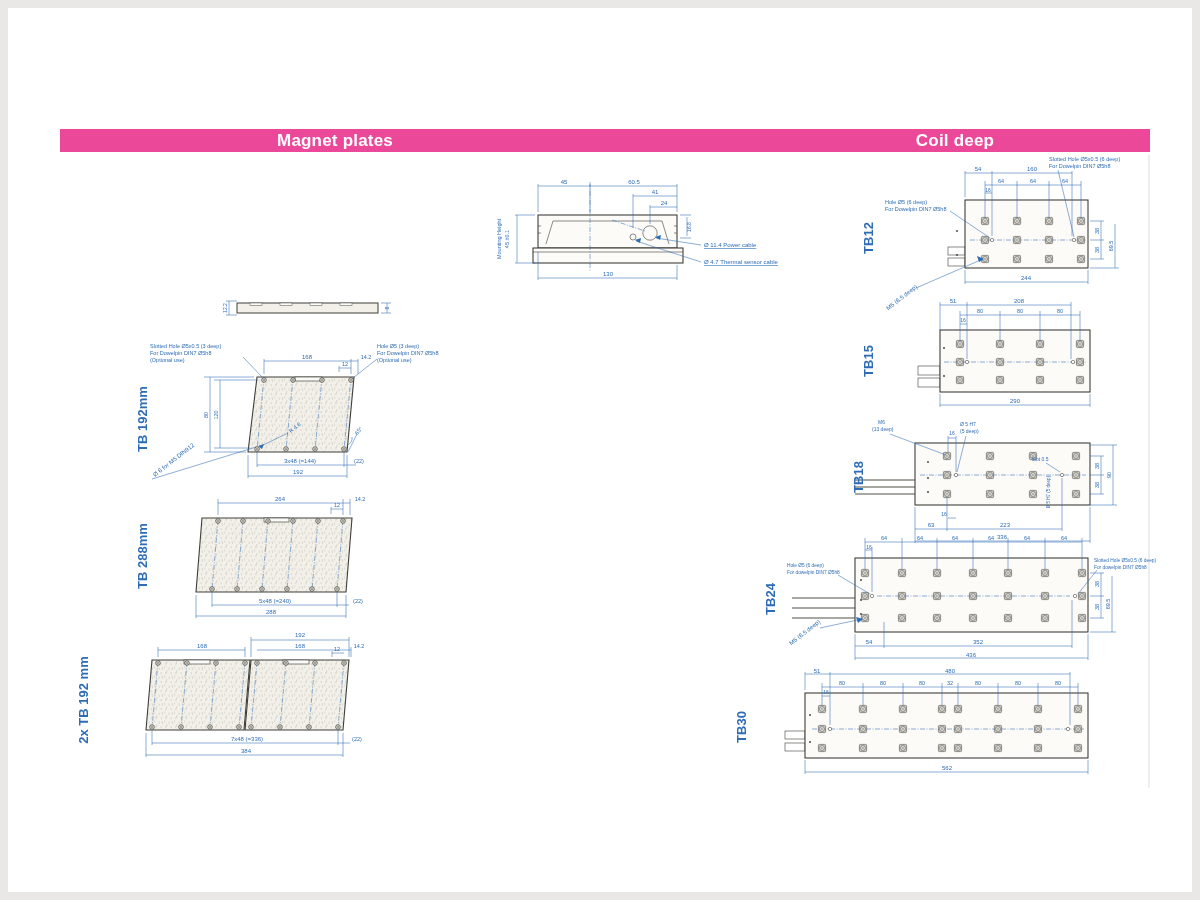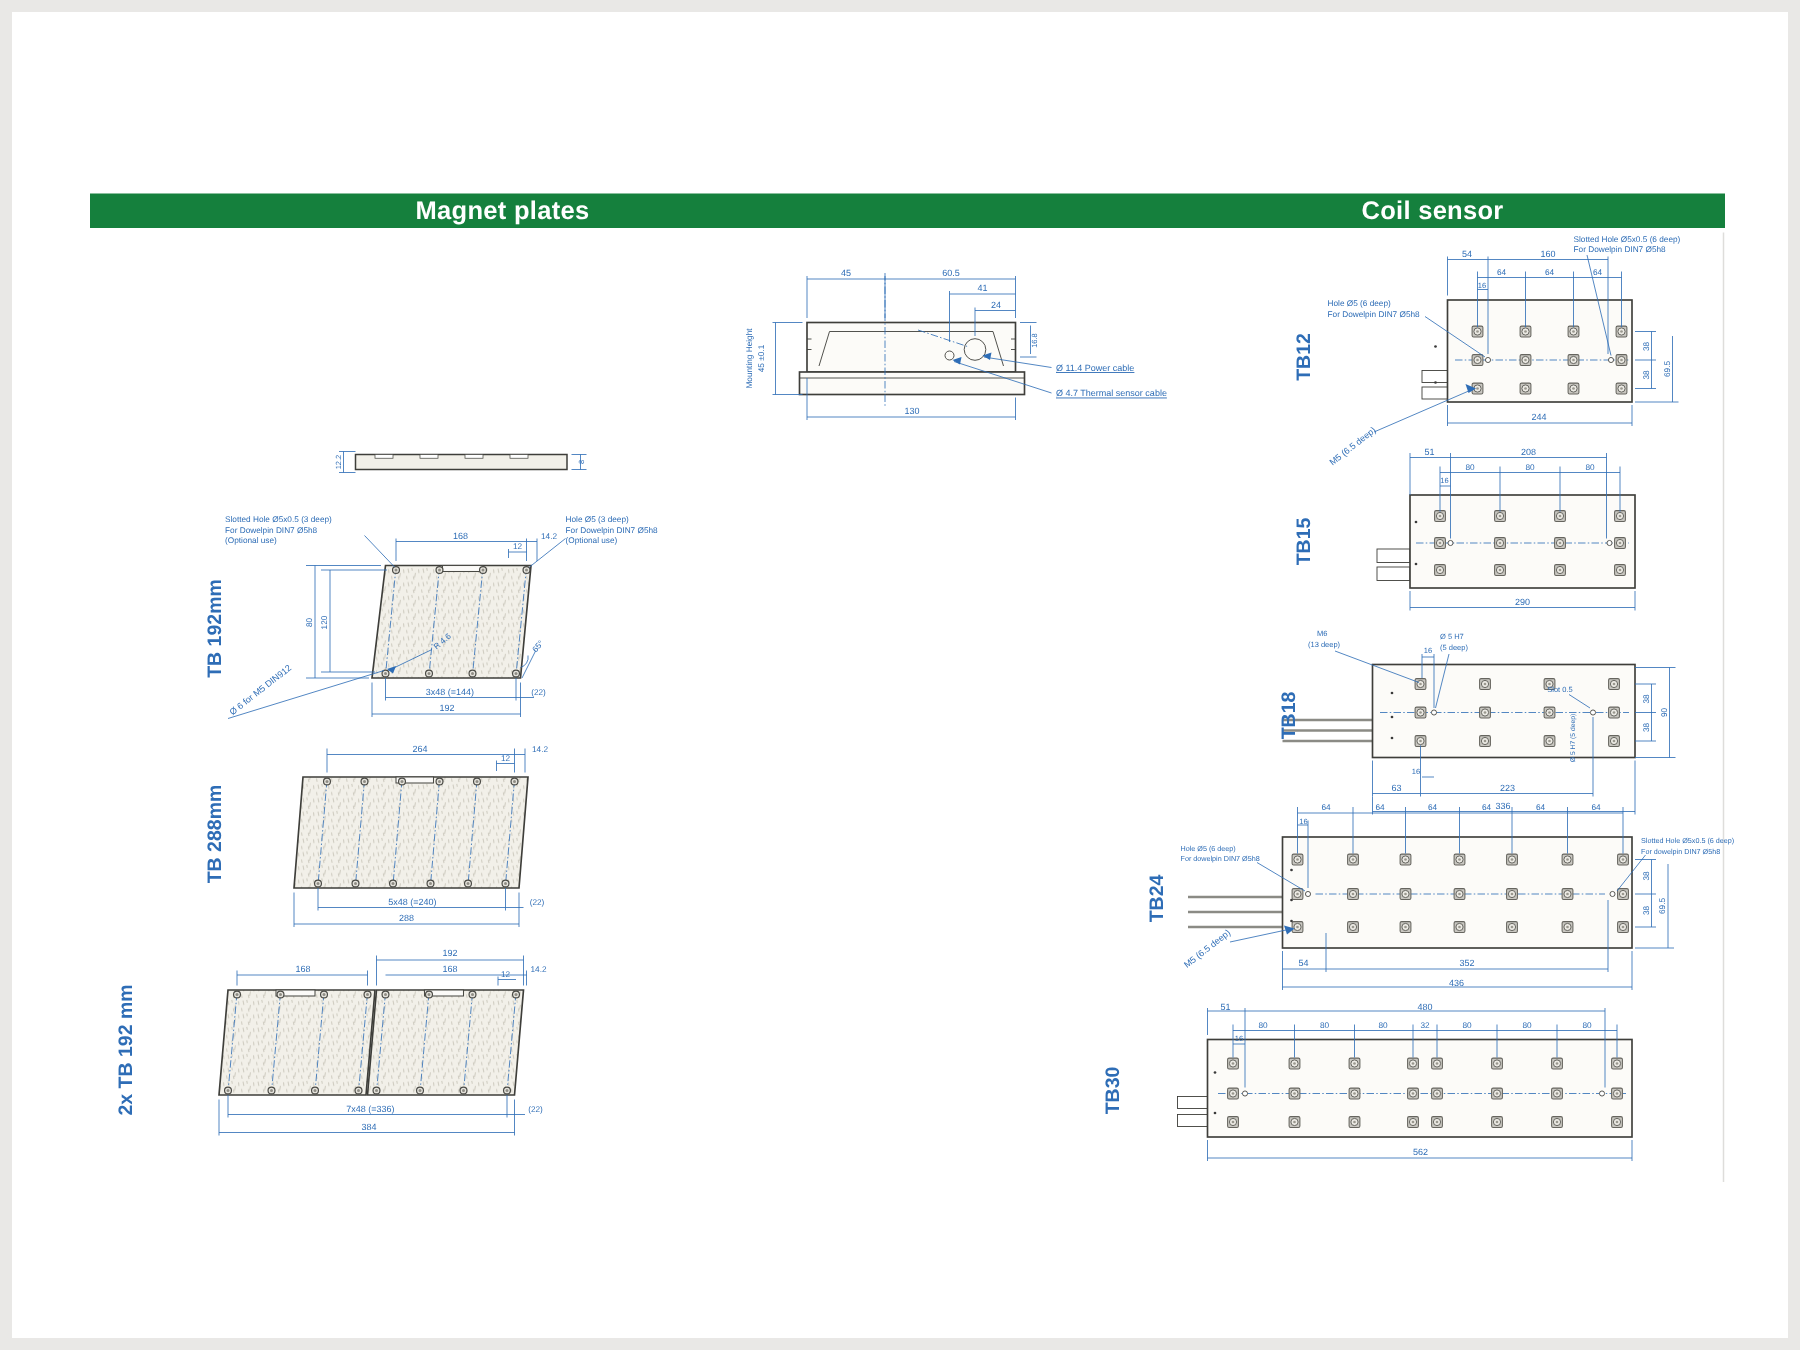--- a/index.html
+++ b/index.html
@@ -1,19 +1,19 @@
 <!DOCTYPE html>
 <html><head>
 <meta charset="utf-8">
 <style>
   html,body{margin:0;padding:0}
   body{width:1200px;height:900px;position:relative;background:#e9e8e6;font-family:"Liberation Sans",sans-serif;overflow:hidden}
   .page{position:absolute;left:8px;top:8px;width:1184px;height:884px;background:#ffffff}
   svg#drawing{position:absolute;left:0;top:0;width:1200px;height:900px}
-  .header-bar{position:absolute;left:60px;top:129px;width:1090px;height:23px;background:#15803d}
+  .header-bar{position:absolute;left:60px;top:129px;width:1090px;height:23px;background:#ec4899}
   .header-title{position:absolute;top:2px;color:#ffffff;font-size:17px;font-weight:bold;transform:translateX(-50%);white-space:nowrap;letter-spacing:.2px}
   .ht-left{left:275px}
   .ht-right{left:895px}
   .dim{stroke:#2e6db6;stroke-width:.55;fill:none}
   .dimd{stroke:#2e6db6;stroke-width:.55;fill:none;stroke-dasharray:5 1.5 1 1.5}
   .part{stroke:#3e3e3a;stroke-width:1.1;fill:#fcfbf8}
   .plate{stroke:#3e3e3a;stroke-width:1.1;fill:url(#hatch)}
   .thin{stroke:#3e3e3a;stroke-width:.6;fill:none}
   .wire{stroke:#8b8b85;stroke-width:1.6}
   .arr{fill:#2e6db6}
@@ -414,14 +414,14 @@
       <text x="978" y="685" font-size="5.5" text-anchor="middle" fill="#2e6db6">80</text>
       <text x="1018" y="685" font-size="5.5" text-anchor="middle" fill="#2e6db6">80</text>
       <text x="1058" y="685" font-size="5.5" text-anchor="middle" fill="#2e6db6">80</text>
       <text x="826" y="694" font-size="5" text-anchor="middle" fill="#2e6db6">16</text>
       <text x="947" y="770" font-size="6" text-anchor="middle" fill="#2e6db6">562</text>
     </g>
 </svg>
 
 <div class="header-bar">
   <div class="header-title ht-left">Magnet plates</div>
-  <div class="header-title ht-right">Coil sensor</div>
+  <div class="header-title ht-right">Coil deep</div>
 </div>
 
 </body></html>

